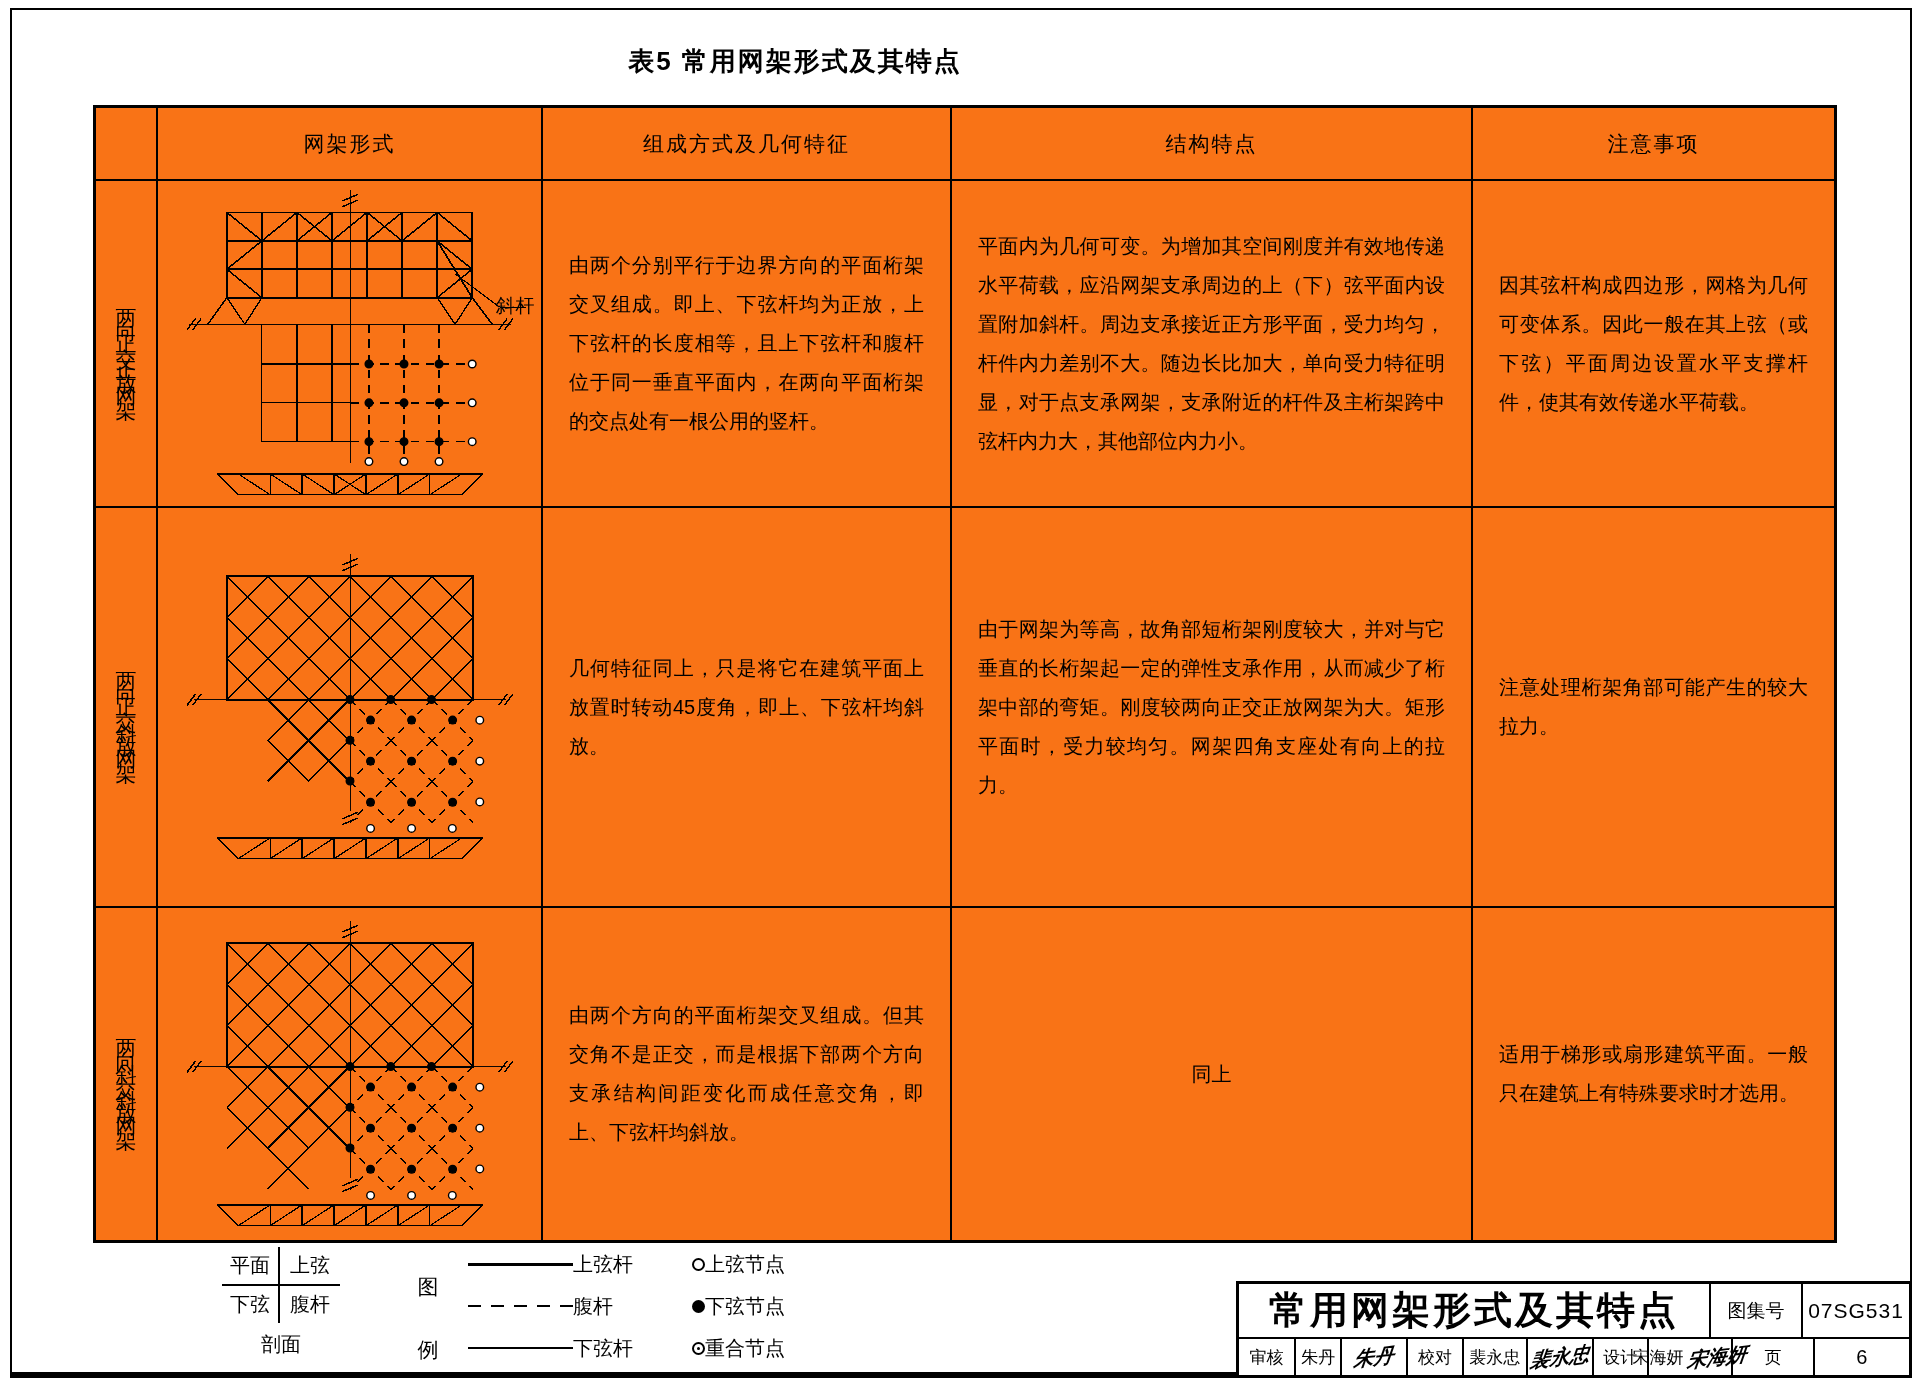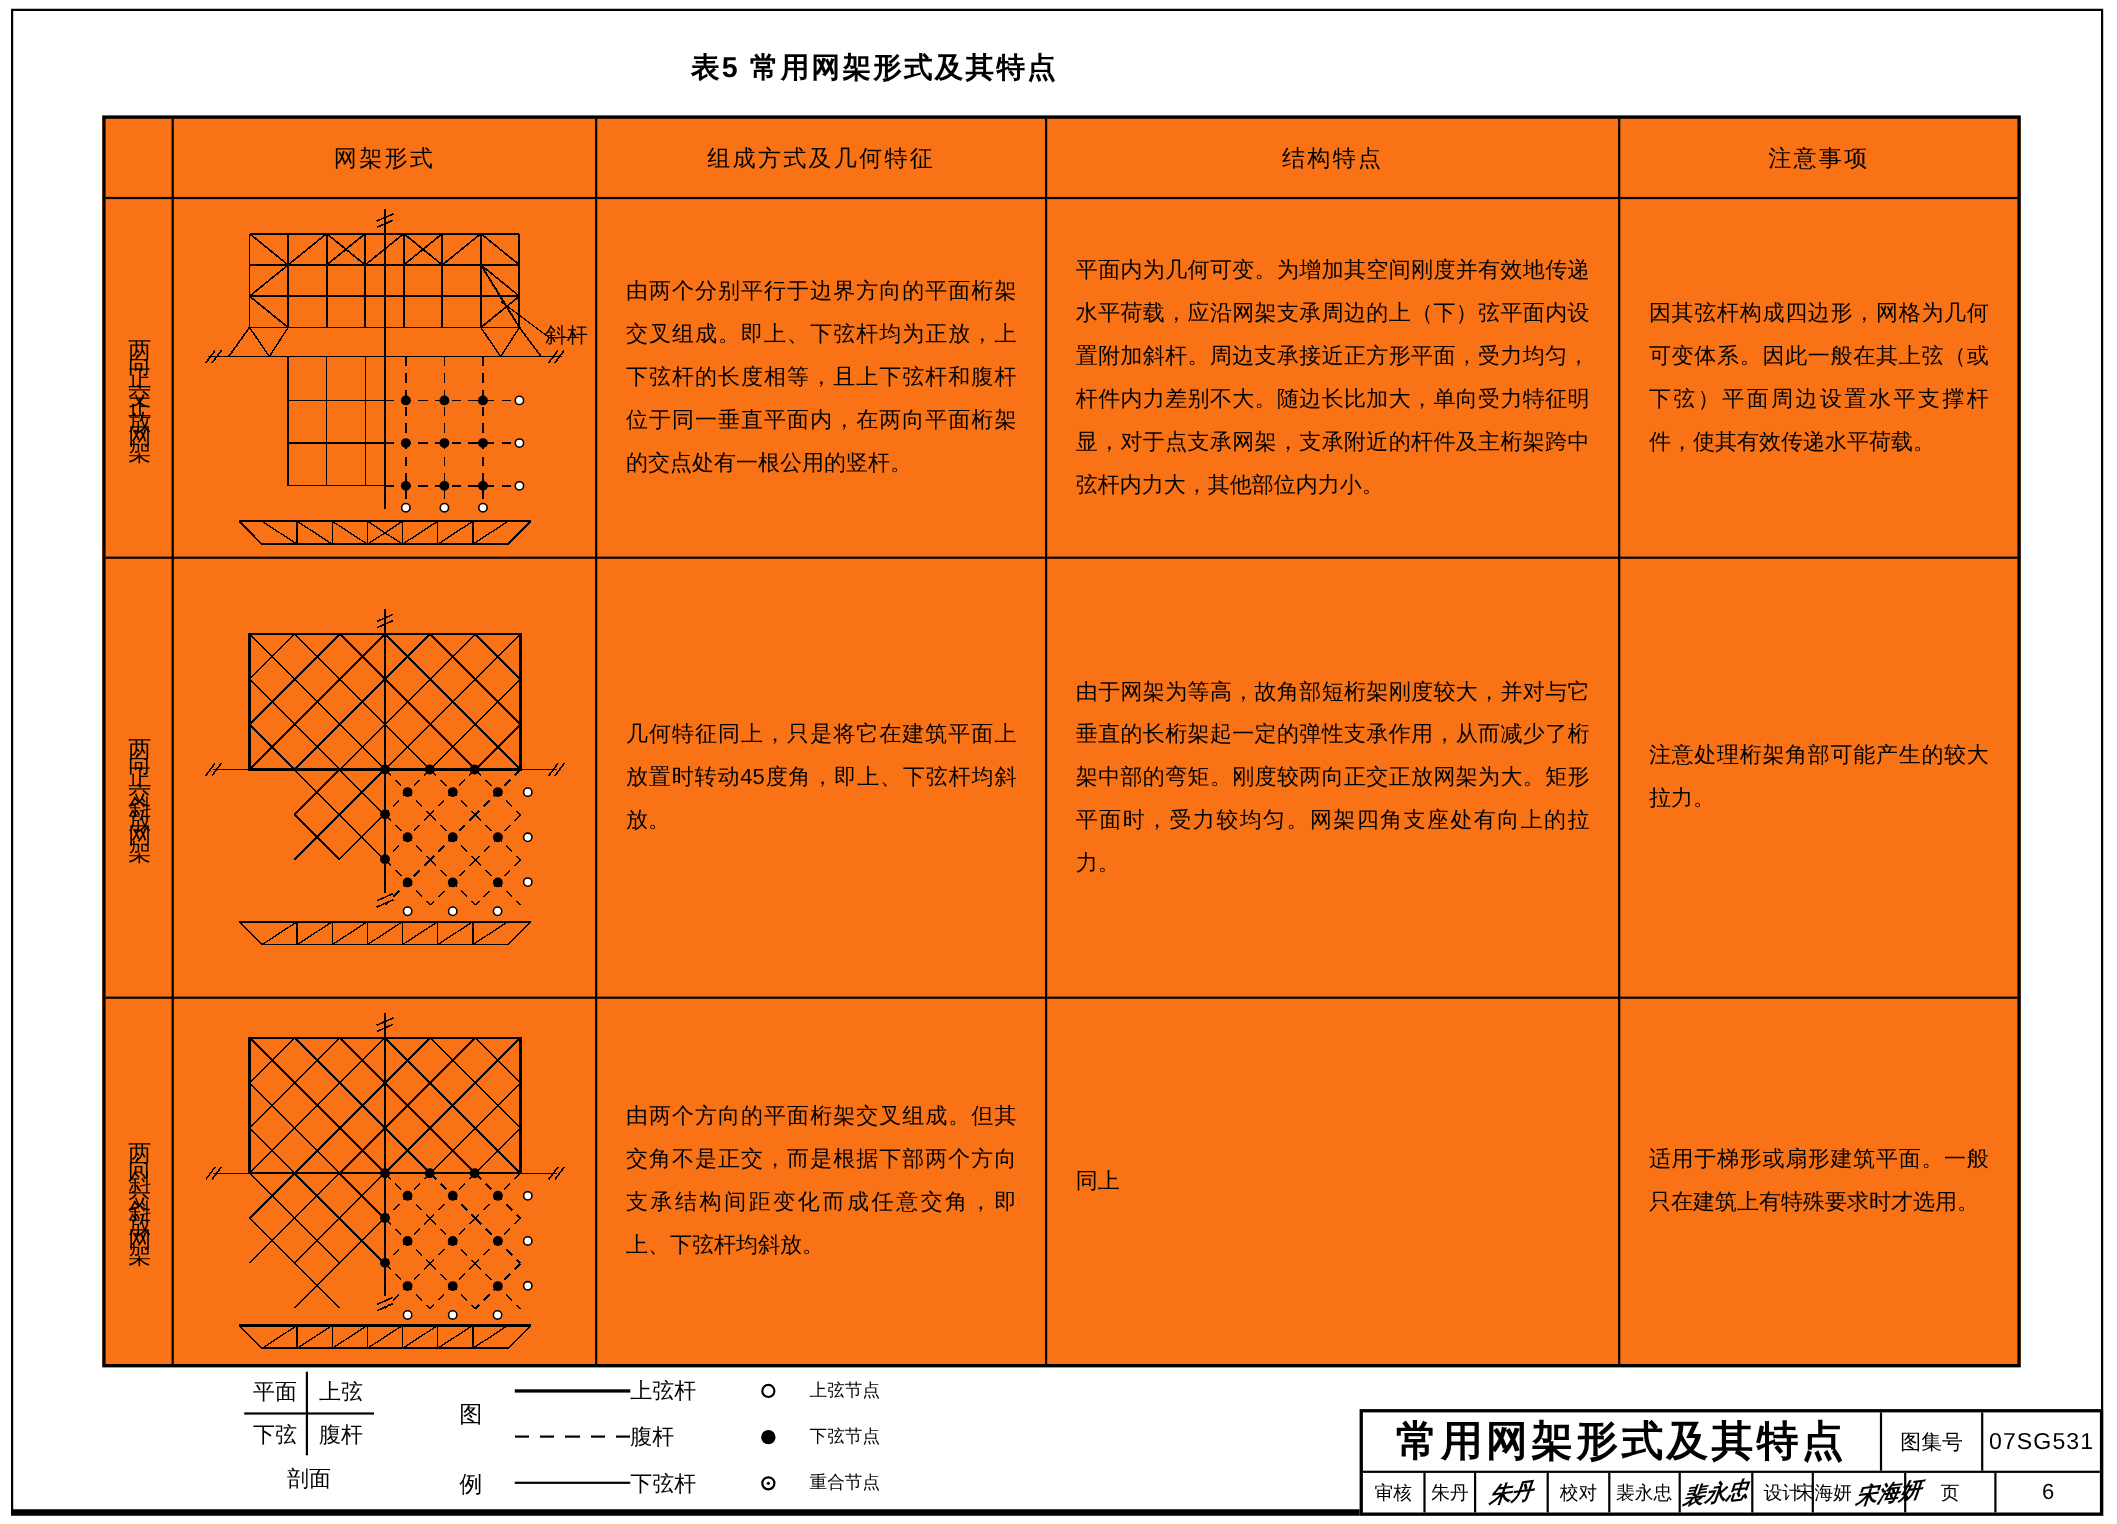--- a/index.html
+++ b/index.html
@@ -15,21 +15,21 @@
          grid-template-rows:73px 327px 400px 332px;
          border:3px solid #000;background:#f97316}
   .cell{border-right:2px solid #000;border-bottom:2px solid #000;box-sizing:border-box;
         display:flex;align-items:center;justify-content:center;overflow:hidden}
   .lc{border-right:none}.lr{border-bottom:none}
   .hdr{font-size:21px;letter-spacing:2px}
   .vlabel{writing-mode:vertical-rl;text-orientation:upright;font-size:21px;
           letter-spacing:13px;line-height:60px}
   .body-txt{justify-content:flex-start}
   .body-txt .txt{font-size:20px;line-height:1.95;text-align:justify;padding:0 26px;width:100%}
-  .txt.center-short{text-align:left;}
+  .txt.center-short{text-align:center;}
   .diag{position:relative}
   .diag-wrap{position:relative;display:inline-block;line-height:0}
   .xiegan{position:absolute;right:-6px;top:112px;font-size:19px;line-height:1;letter-spacing:1px}
   svg line,svg rect{shape-rendering:crispEdges}
   
   .key-table{position:absolute;left:222px;top:1247px}
   .kt-grid{display:grid;grid-template-columns:56px 62px}
   .kt-cell{text-align:center;font-size:20px;padding:5px 0}
   .kt-bl{border-left:2px solid #000}
   .kt-bb{border-bottom:2px solid #000}
@@ -43,21 +43,21 @@
   .l-thick{border-top:3px solid #000}
   .l-dash{height:2px;background:repeating-linear-gradient(90deg,#000 0 13px,transparent 13px 23px)}
   .l-thin{border-top:2px solid #000}
   .llabel{font-size:20px}
   .nsym{width:13px;height:13px;border-radius:50%;display:inline-block;box-sizing:border-box}
   .n-open{border:2px solid #000}
   .n-filled{background:#000}
   .n-double{border:2px solid #000;position:relative}
   .n-double::after{content:"";position:absolute;left:3px;top:3px;width:3px;height:3px;
                    border-radius:50%;background:#000}
-  .nlabel{margin-left:31px;font-size:16px}
+  .nlabel{margin-left:0;font-size:20px}
   
   .tblock{position:absolute;left:1236px;top:1281px;width:676px;height:97px;
           border:3px solid #000;box-sizing:border-box;display:flex;flex-direction:column;background:#fff}
   .tb-top{flex:1;display:flex;border-bottom:2px solid #000}
   .tb-title{flex:1;display:flex;align-items:center;justify-content:center;
             font-size:38px;font-weight:bold;letter-spacing:3px;white-space:nowrap}
   .tb-cell{display:flex;align-items:center;justify-content:center;box-sizing:border-box}
   .tb-atlas-label{width:92px;border-left:2px solid #000;font-size:19px}
   .tb-atlas-no{width:108px;border-left:2px solid #000;font-size:21px;letter-spacing:1px}
   .tb-bot{height:36px;display:flex}

